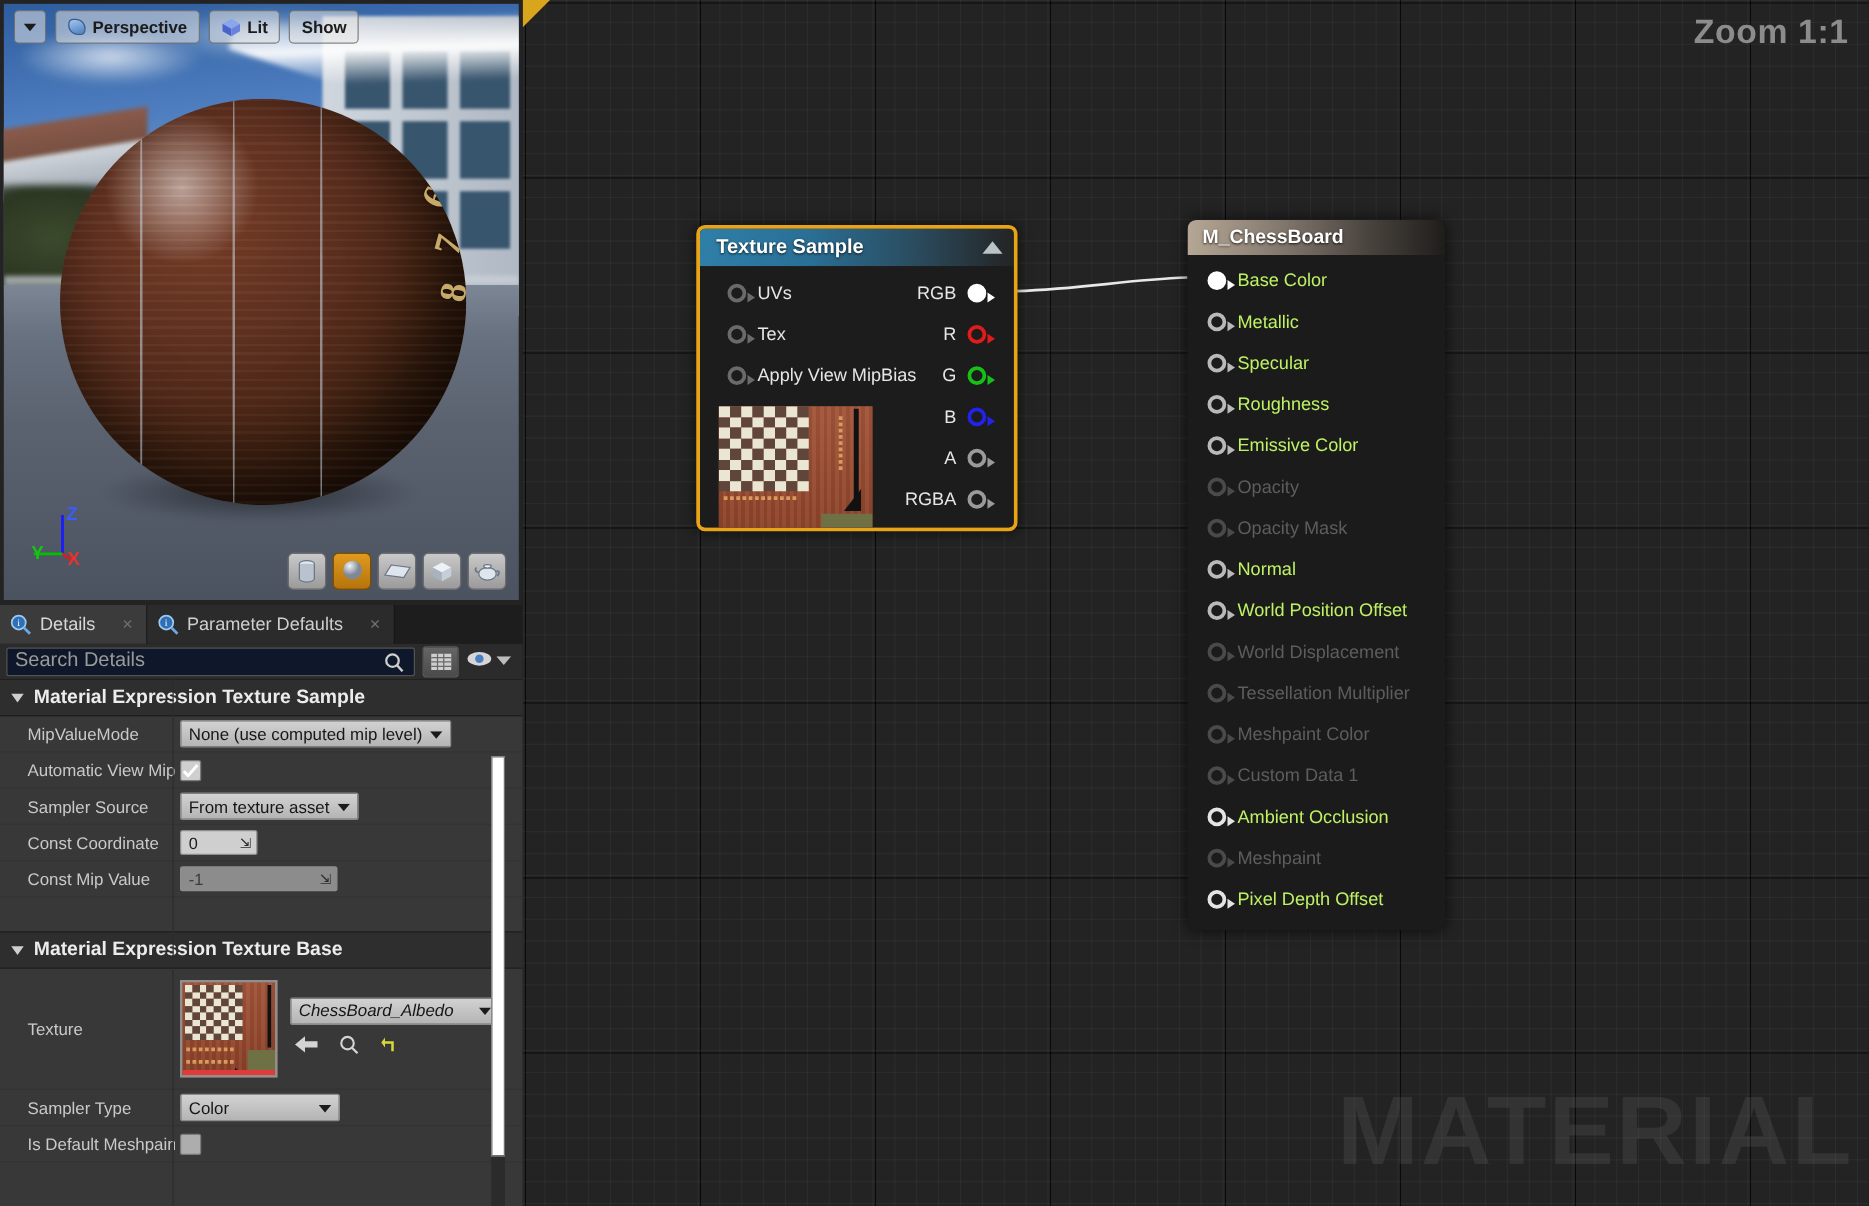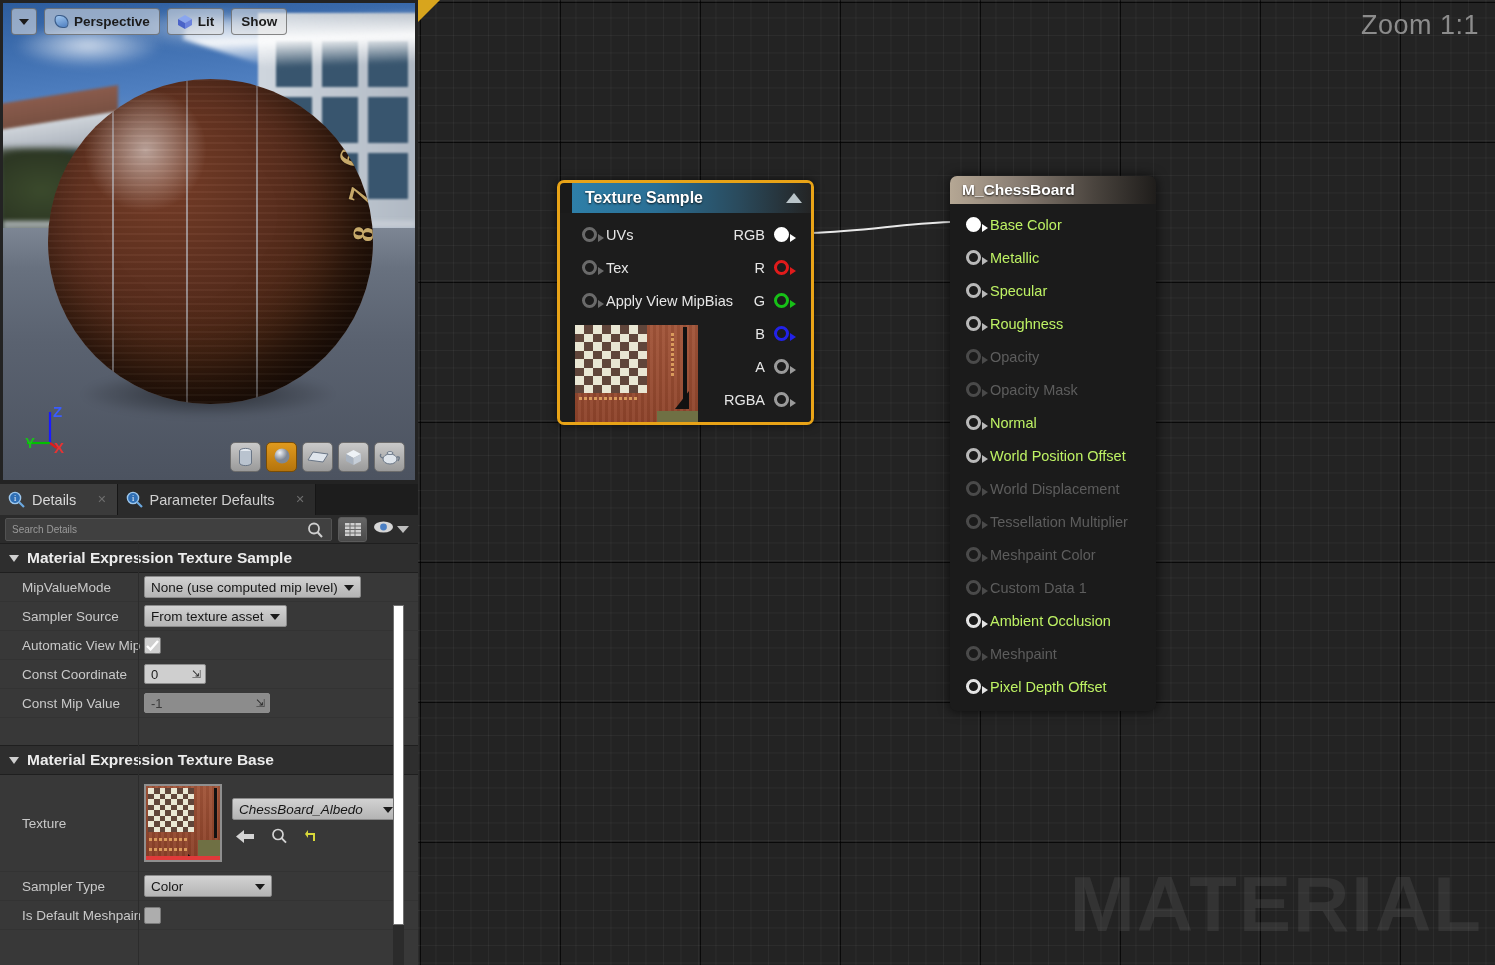--- a/index.html
+++ b/index.html
@@ -171,24 +171,24 @@
   .dtab.active { background: #3b3b3b; }
   .dtab.inactive { background: #2b2b2b; color: #cfcfcf; }
   .tab-x { color: #6e6e6e; font-size: 11px; margin-left: 14px; }
   .mag-icon { display: inline-block; width: 17px; height: 17px; position: relative; }
 
   #details-search-row {
     display: flex; align-items: center; gap: 6px;
     height: 28px; padding: 0 5px; background: #2b2b2b;
   }
   #search-box {
-    flex: 1; height: 23px; background: #404040;
+    flex: 1; height: 23px; background: #0f172a;
     border: 1px solid #525252; border-radius: 2px;
     display: flex; align-items: center; padding: 0 6px;
-    color: #9a9a9a; font-size: 10px; position: relative;
+    color: #9a9a9a; font-size: 16px; position: relative;
   }
   .sb-mag { position: absolute; right: 7px; top: 3px; }
   .grid-toggle {
     width: 29px; height: 25px; border-radius: 3px;
     background: linear-gradient(180deg,#666,#4a4a4a);
     border: 1px solid #5b5b5b;
     display: flex; align-items: center; justify-content: center;
   }
   .eye-wrap { display:flex; align-items:center; gap:3px; padding-right:4px; }
 
@@ -281,21 +281,21 @@
     overflow: hidden;
   }
   #graph-corner {
     position: absolute; left: 0; top: 0;
     width: 0; height: 0;
     border-left: 22px solid #d8a51d;
     border-bottom: 22px solid transparent;
   }
   #zoom-label {
     position: absolute; right: 16px; top: 10px;
-    color: #8c8c8c; font-size: 27px; font-weight: normal;
+    color: #8c8c8c; font-size: 27px; font-weight: bold;
     letter-spacing: .5px;
   }
   #watermark {
     position: absolute; right: 12px; bottom: 22px;
     color: rgba(255,255,255,.075);
     font-size: 78px; font-weight: bold; letter-spacing: 2px;
     line-height: 1;
   }
 
   
@@ -307,21 +307,20 @@
     background: #1a1a1a;
     box-shadow: 0 0 10px rgba(0,0,0,.6);
     overflow: hidden;
   }
   .node-title-ts {
     height: 30px; display: flex; align-items: center; justify-content: space-between;
     padding: 0 9px 0 13px;
     background: linear-gradient(90deg, #2e7fa8 0%, #2a6f95 35%, #2a4a5c 70%, #242424 100%);
     color: #fff; font-size: 16px; font-weight: bold;
     text-shadow: 0 1px 2px rgba(0,0,0,.8);
-    margin-left: 12px;
   }
   .tri-up {
     width: 0; height: 0;
     border-left: 8px solid transparent; border-right: 8px solid transparent;
     border-bottom: 10px solid #b9c4c9;
   }
   .node-body { background: #1c1c1c; padding: 5px 13px 6px; }
   .pin-row { display: flex; align-items: center; height: 33px; padding: 0 9px; }
   .pin-row .left { display: flex; align-items: center; gap: 9px; flex: 1; }
   .pin-row .right { display: flex; align-items: center; gap: 9px; justify-content: flex-end; }
@@ -590,20 +589,24 @@
             <span class="pin hollow" style="color:#b9b9b9"></span>
             <span class="mat-label">Metallic</span>
           </div>
         <div class="mat-row">
             <span class="pin hollow" style="color:#b9b9b9"></span>
             <span class="mat-label">Specular</span>
           </div>
         <div class="mat-row">
             <span class="pin hollow" style="color:#b9b9b9"></span>
             <span class="mat-label">Roughness</span>
+          </div>
+        <div class="mat-row">
+            <span class="pin hollow" style="color:#b9b9b9"></span>
+            <span class="mat-label">Emissive Color</span>
           </div>
         <div class="mat-row disabled">
             <span class="pin hollow" style="color:#4a4a4a"></span>
             <span class="mat-label">Opacity</span>
           </div>
         <div class="mat-row disabled">
             <span class="pin hollow" style="color:#4a4a4a"></span>
             <span class="mat-label">Opacity Mask</span>
           </div>
         <div class="mat-row">
@@ -834,38 +837,38 @@
             <div class="combo">
               <span>None (use computed mip level)</span>
               <span><svg width="10" height="7" viewBox="0 0 10 7">
                     <polygon points="0,0 10,0 5,6" fill="#1b1b1b"></polygon>
                   </svg></span>
             </div>
           </div>
         </div>
 
         <div class="prop-row">
+          <div class="prop-label">Automatic View Mip</div>
+          <div class="prop-val">
+            <div class="checkbox">
+              <svg width="13" height="11" viewBox="0 0 13 11">
+                  <polyline points="1,6 4.5,9.5 12,1" fill="none" stroke="#ffffff" stroke-width="2.4"></polyline>
+                </svg>
+            </div>
+          </div>
+        </div>
+
+        <div class="prop-row">
           <div class="prop-label">Sampler Source</div>
           <div class="prop-val">
             <div class="combo">
               <span>From texture asset</span>
               <span><svg width="10" height="7" viewBox="0 0 10 7">
                     <polygon points="0,0 10,0 5,6" fill="#1b1b1b"></polygon>
                   </svg></span>
-            </div>
-          </div>
-        </div>
-
-        <div class="prop-row">
-          <div class="prop-label">Automatic View Mip</div>
-          <div class="prop-val">
-            <div class="checkbox">
-              <svg width="13" height="11" viewBox="0 0 13 11">
-                  <polyline points="1,6 4.5,9.5 12,1" fill="none" stroke="#ffffff" stroke-width="2.4"></polyline>
-                </svg>
             </div>
           </div>
         </div>
 
         <div class="prop-row">
           <div class="prop-label">Const Coordinate</div>
           <div class="prop-val">
             <div class="numfield">
               <span>0</span>
               <span class="spin">⇲</span>

